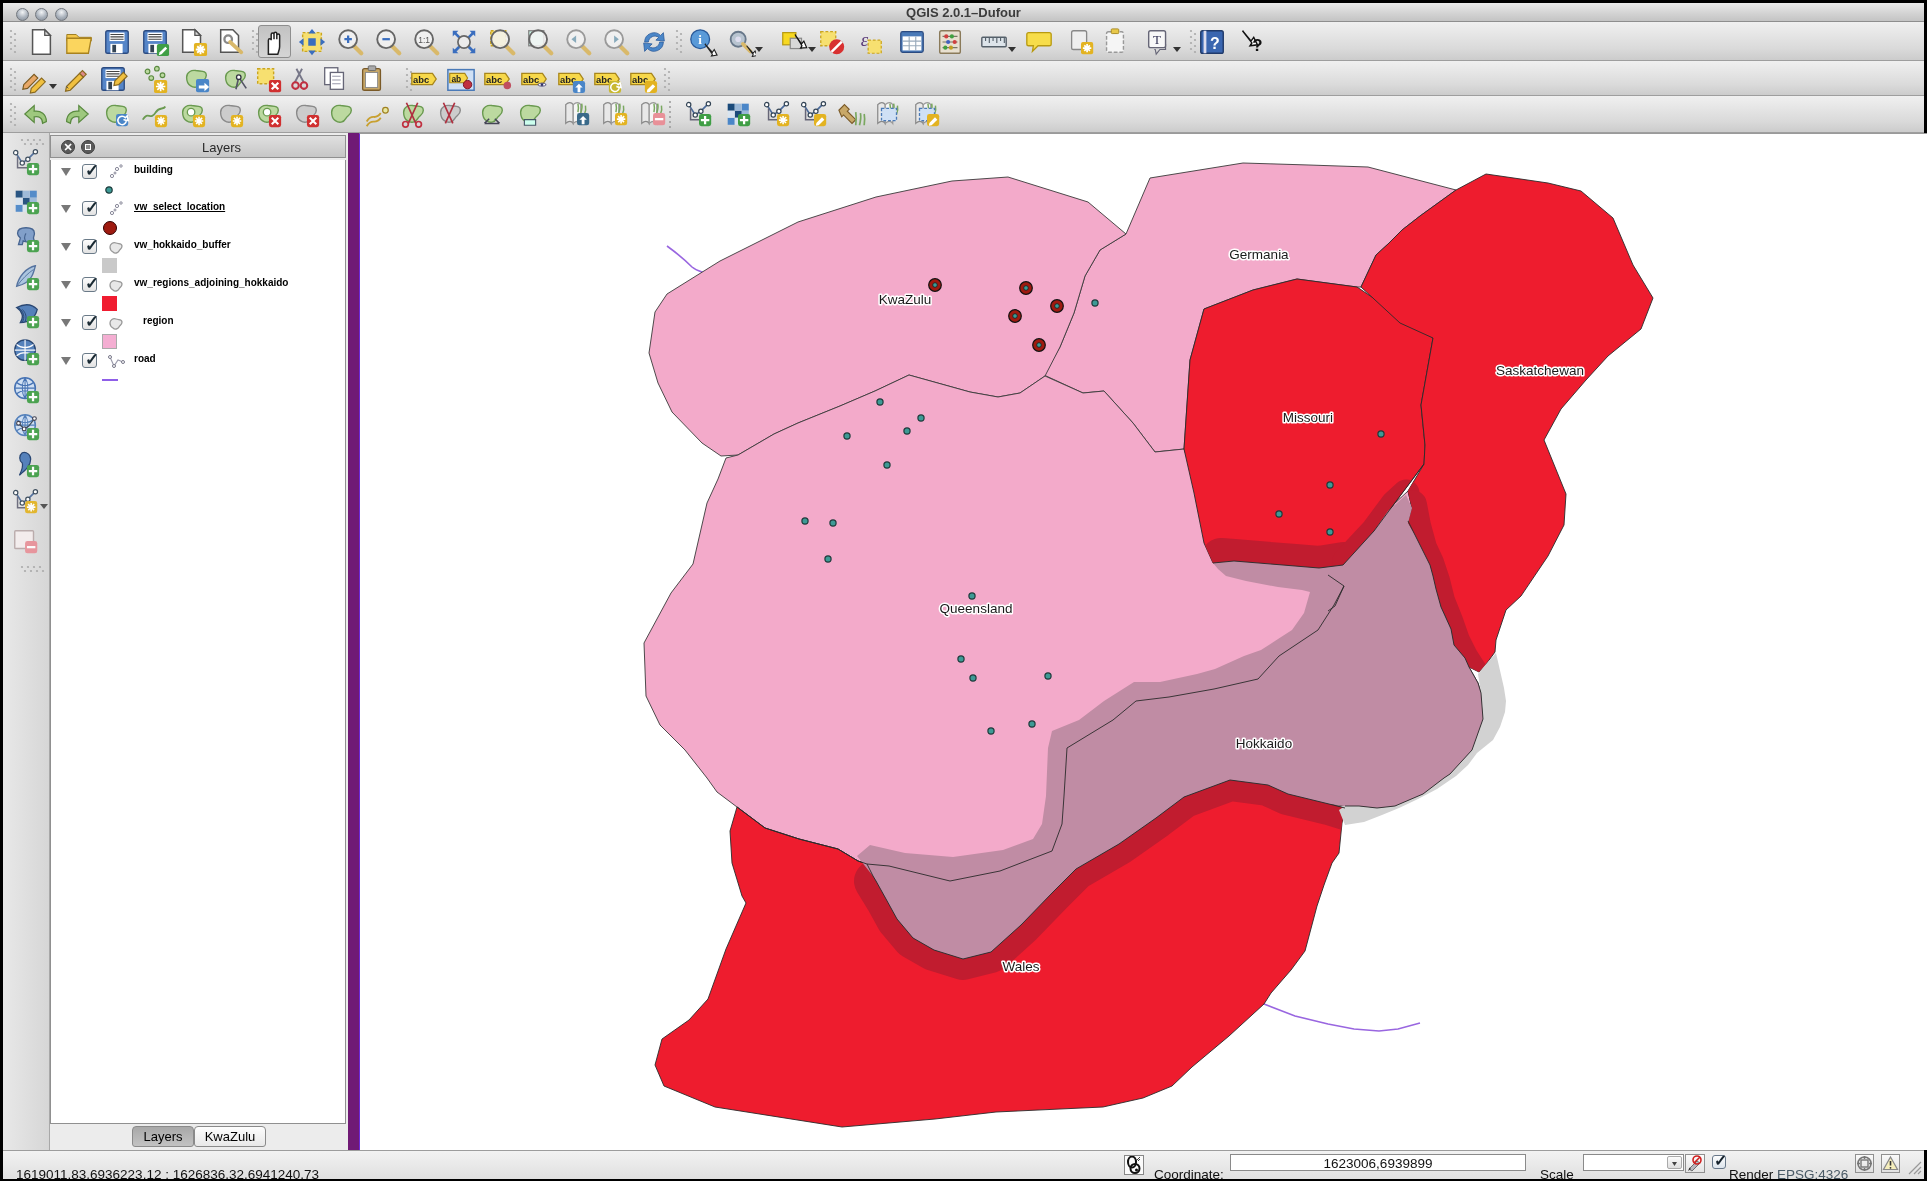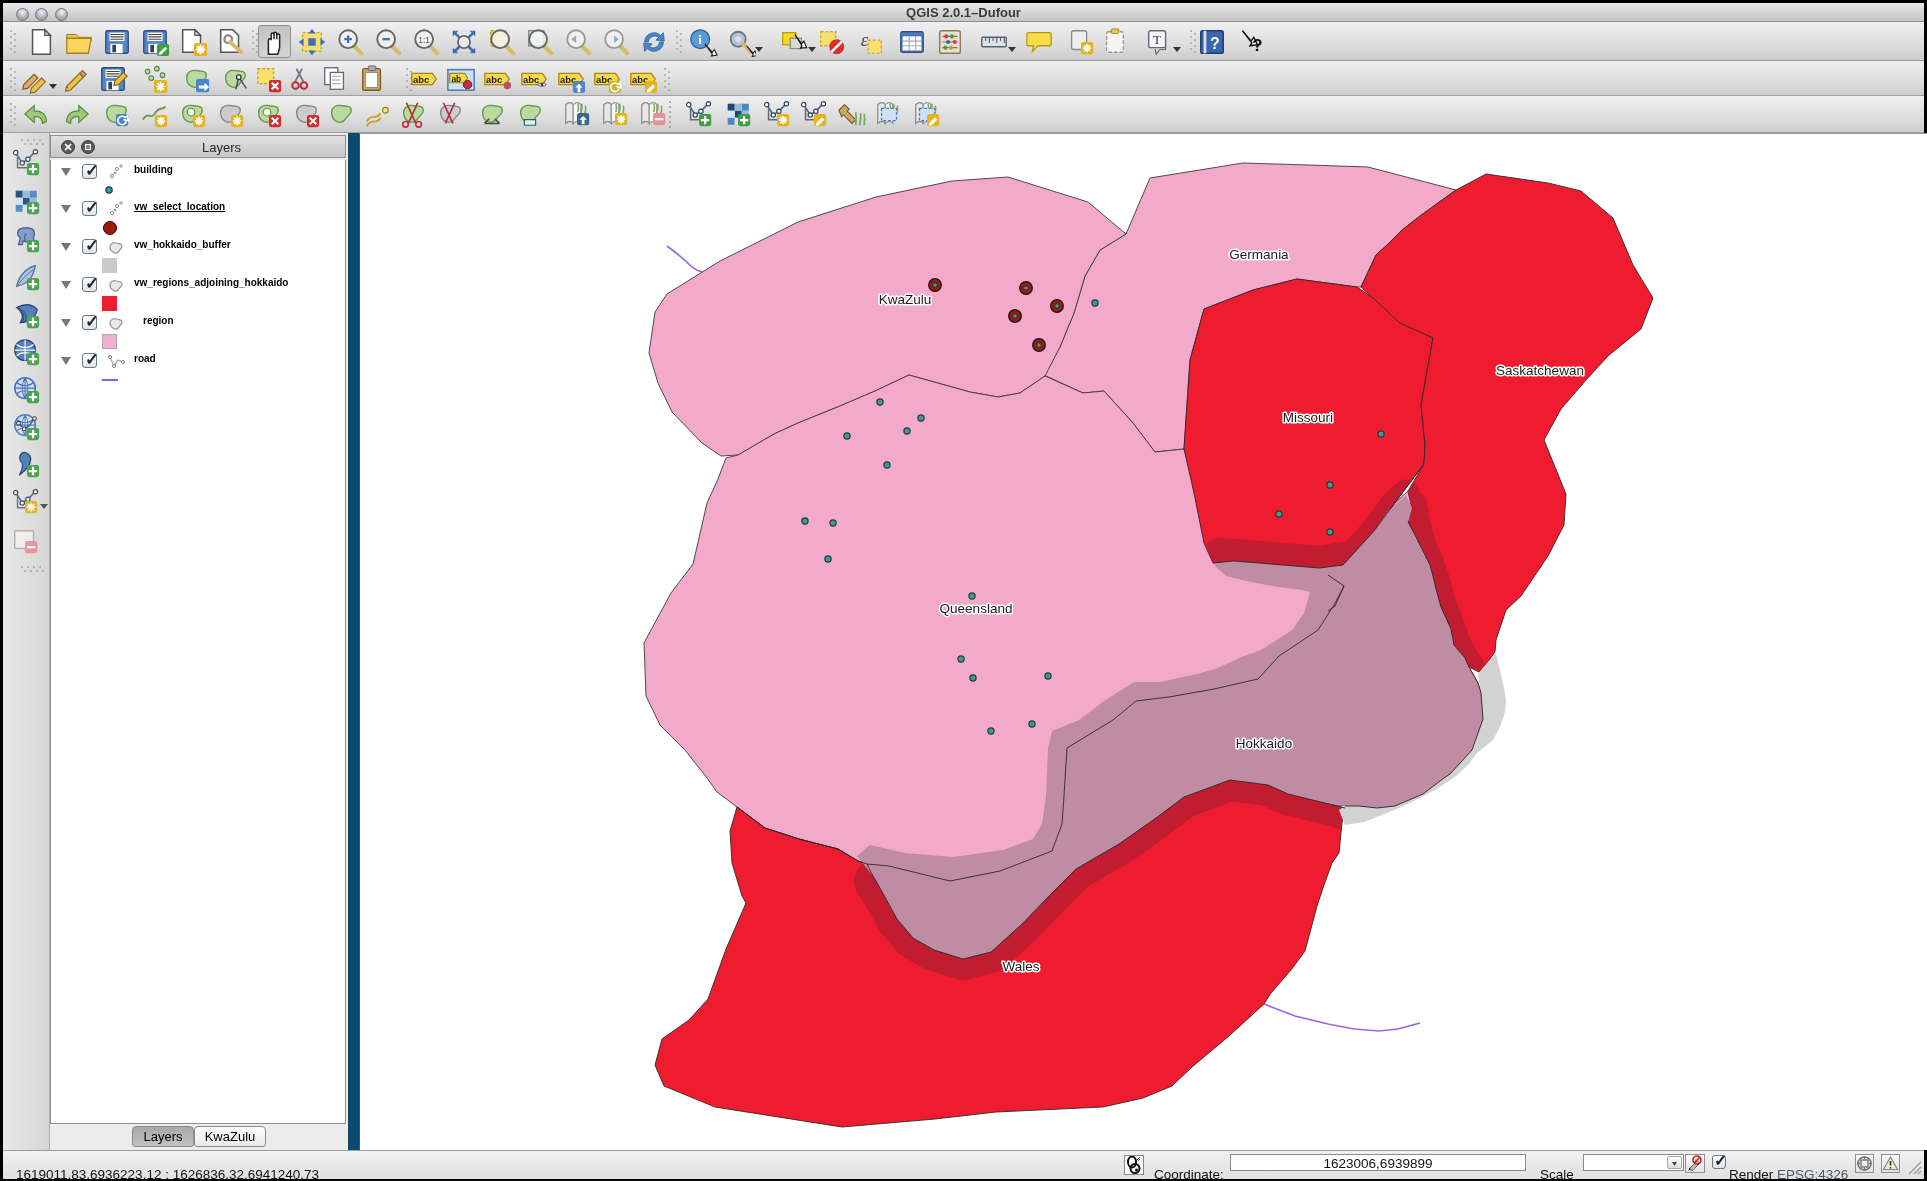--- a/index.html
+++ b/index.html
@@ -1,18 +1,18 @@
 <!DOCTYPE html>
 <html><head>
 <meta charset="utf-8">
 <style>
   * { margin:0; padding:0; box-sizing:border-box; }
   html,body { width:1927px; height:1181px; background:#000; overflow:hidden;
     font-family:"Liberation Sans", sans-serif; }
-  #win { position:absolute; left:3px; top:3px; width:1921px; height:1173px; background:#0c4a6e; }
+  #win { position:absolute; left:3px; top:3px; width:1921px; height:1173px; background:#701a75; }
   #titlebar { position:absolute; left:0; top:0; width:100%; height:19px;
     background:linear-gradient(#ebebeb, #d2d2d2 60%, #c4c4c4);
     border-bottom:1px solid #8e8e8e; }
   #title { position:absolute; width:100%; text-align:center; top:2px; font-size:13px; font-weight:bold; color:#3c3c3c; }
   .light { position:absolute; top:4.5px; width:13px; height:13px; border-radius:50%;
     background:radial-gradient(circle at 50% 30%, #f2f4f6, #aab2bc 55%, #848c96);
     border:1px solid #72777e; }
   .tbrow { position:absolute; left:0; width:100%;
     background:linear-gradient(#f0f0f0, #dadada 70%, #cccccc);
     border-bottom:1px solid #9e9e9e; }

